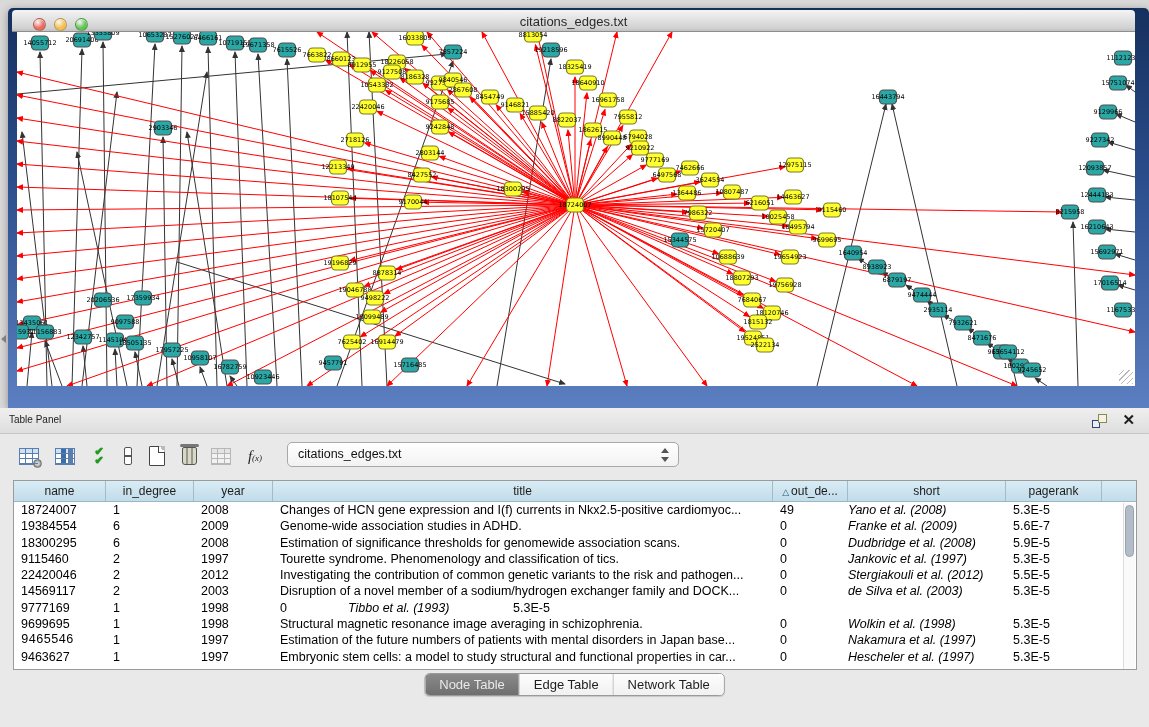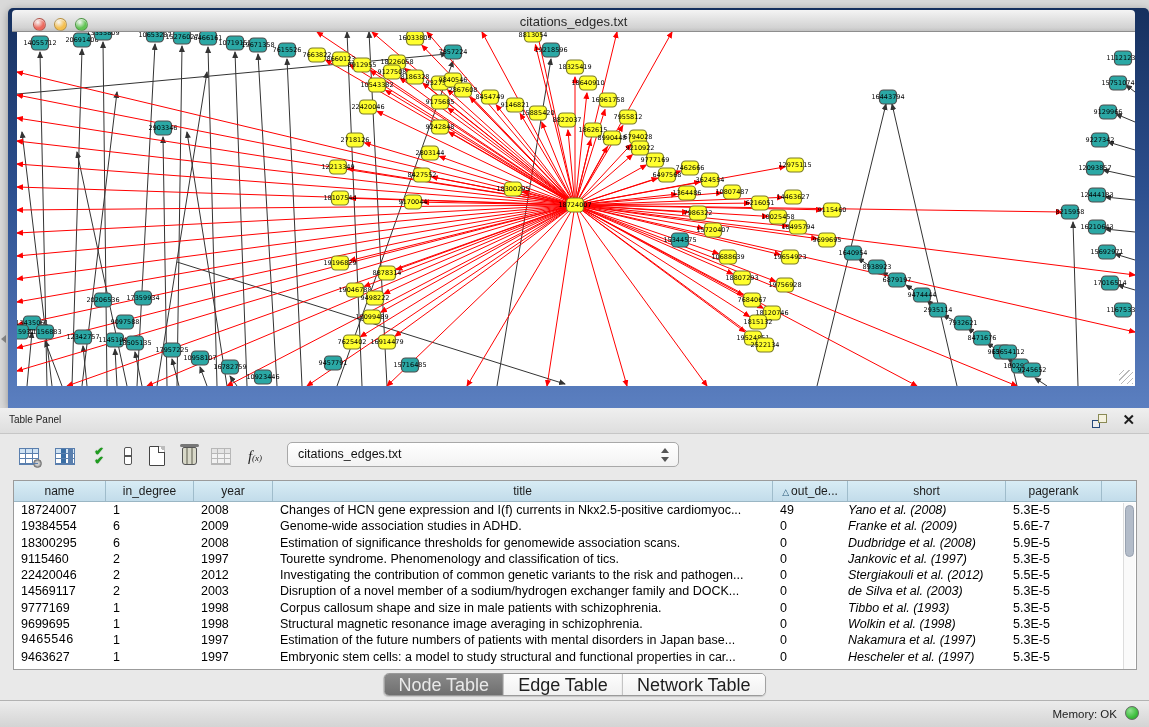--- a/index.html
+++ b/index.html
@@ -71,21 +71,21 @@
   .sort-tri { display:inline-block; font-size:9px; color:#2a5a7a; margin-right:2px; }
   .trow { display:flex; height:16.3px; background:#fff; }
   .td { font-size:12.5px; color:#000; line-height:16px; padding-left:7px; white-space:nowrap; overflow:hidden; }
   .td.center { text-align:left; padding-left:0;font-style:italic; }
   .vscroll { position:absolute; right:1px; top:22px; width:12px; height:166px; background:#fafafa; border-left:1px solid #ddd; }
   .vthumb { position:absolute; left:1px; top:2px; width:9px; height:52px; background:#b3bcc9; border-radius:5px; border:1px solid #98a2b0; }
 
   .tp-tabbar { position:absolute; left:0; top:262px; width:100%; height:30px; }
   .seg { position:absolute; left:50%; transform:translateX(-50%); top:3px; display:flex; height:23px;
     border:1px solid #9a9a9a; border-radius:5px; overflow:hidden; background:#fcfcfc; box-shadow:0 1px 1px rgba(0,0,0,.15); }
-  .seg-btn { font-size:18px; color:#1e1e1e; padding:0 14px; line-height:22px; border-right:1px solid #b5b5b5; cursor:pointer; background:linear-gradient(180deg,#fdfdfd,#f1f1f1); }
+  .seg-btn { font-size:13px; color:#1e1e1e; padding:0 14px; line-height:22px; border-right:1px solid #b5b5b5; cursor:pointer; background:linear-gradient(180deg,#fdfdfd,#f1f1f1); }
   .seg-btn:last-child { border-right:none; }
   .seg-btn.active { background:linear-gradient(180deg,#8a8a8a,#6f6f6f); color:#e9e9e9; }
 
   .statusbar { position:absolute; left:0; top:292px; width:100%; height:27px;
     background:linear-gradient(180deg,#ececec,#d4d4d4); border-top:1px solid #b2b2b2; }
   .mem { position:absolute; right:32px; top:7px; font-size:11.5px; color:#222; }
   .mem-dot { position:absolute; right:10px; top:5px; width:14px; height:14px; border-radius:50%;
     background:radial-gradient(circle at 35% 30%,#8fe08f,#3dbe3d 60%,#2a9a2a); border:1px solid #6a6a6a; }
 </style>
 </head>
@@ -841,21 +841,20 @@
           <div class="td" style="width: 79px;">2003</div>
           <div class="td" style="width: 500px;">Disruption of a novel member of a sodium/hydrogen exchanger family and DOCK...</div>
           <div class="td" style="width: 75px;">0</div>
           <div class="td center" style="width: 158px;">de Silva et al. (2003)</div>
           <div class="td" style="width: 96px;">5.3E-5</div>
         </div>
         <div class="trow">
           <div class="td" style="width: 92px;">9777169</div>
           <div class="td" style="width: 88px;">1</div>
           <div class="td" style="width: 79px;">1998</div>
-          <div class="td" style="width: 500px;">Corpus callosum shape and size in male patients with schizophrenia.</div>
           <div class="td" style="width: 75px;">0</div>
           <div class="td center" style="width: 158px;">Tibbo et al. (1993)</div>
           <div class="td" style="width: 96px;">5.3E-5</div>
         </div>
         <div class="trow">
           <div class="td" style="width: 92px;">9699695</div>
           <div class="td" style="width: 88px;">1</div>
           <div class="td" style="width: 79px;">1998</div>
           <div class="td" style="width: 500px;">Structural magnetic resonance image averaging in schizophrenia.</div>
           <div class="td" style="width: 75px;">0</div>
@@ -887,17 +886,13 @@
   </div>
 
   <div class="tp-tabbar">
     <div class="seg" id="segtabs">
         <div class="seg-btn active">Node Table</div>
         <div class="seg-btn">Edge Table</div>
         <div class="seg-btn">Network Table</div>
       </div>
   </div>
 
-  <div class="statusbar">
-    <span class="mem">Memory: OK</span>
-    <span class="mem-dot" style="background-color: rgb(61, 190, 61);"></span>
-  </div>
 </div>
 
 </body></html>

